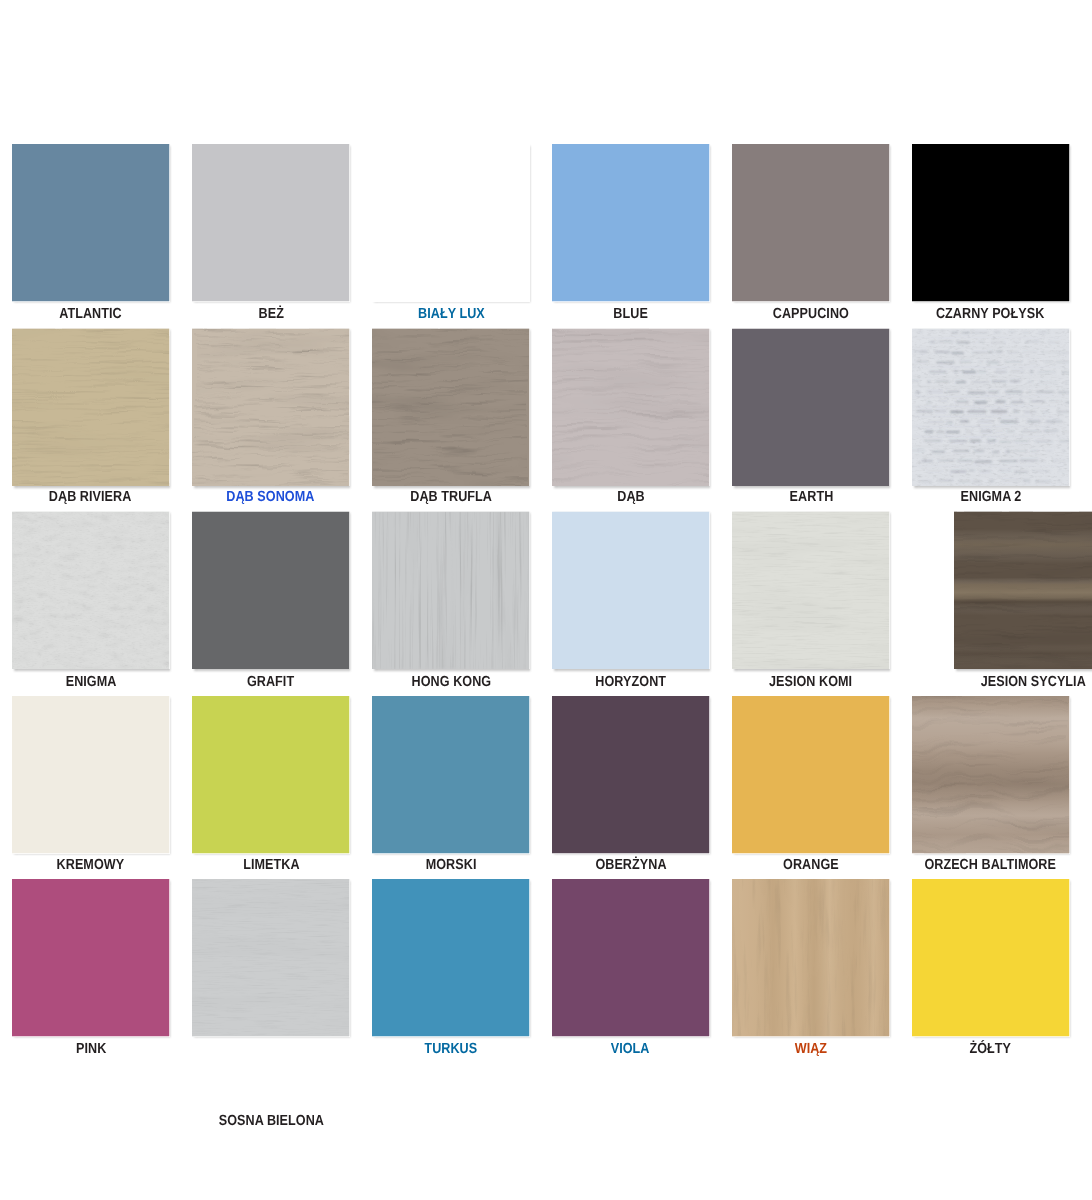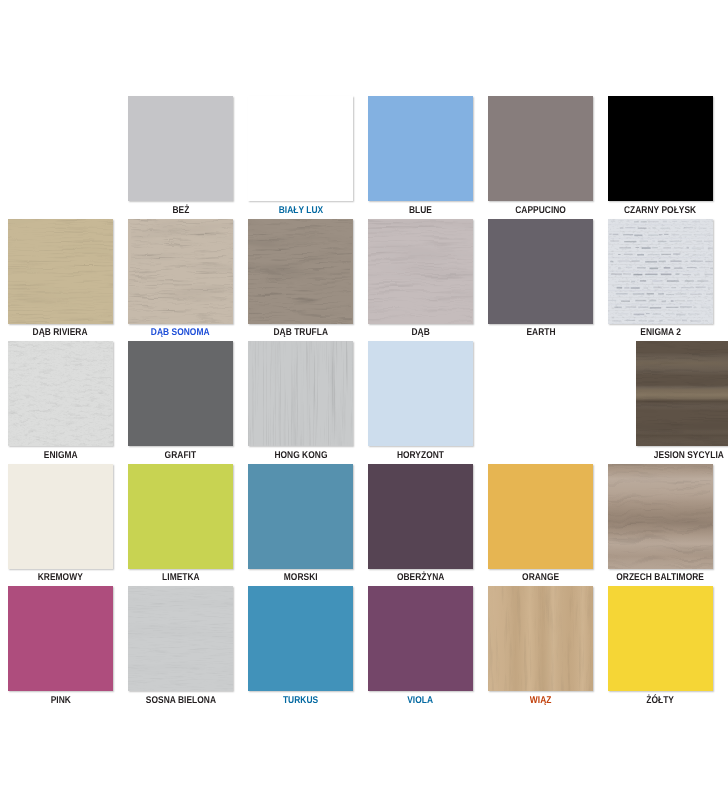--- a/index.html
+++ b/index.html
@@ -315,20 +315,26 @@
         <stop offset="0.52" stop-color="#6b5436" stop-opacity="0.09"></stop>
         <stop offset="0.62" stop-color="#fff3de" stop-opacity="0.12"></stop>
         <stop offset="0.78" stop-color="#6b5436" stop-opacity="0.06"></stop>
         <stop offset="0.9" stop-color="#fff3de" stop-opacity="0.1"></stop>
         <stop offset="1" stop-color="#7a6140" stop-opacity="0.08"></stop>
       </linearGradient>
     </defs>
 </svg>
 
 <div id="grid">
+    <div class="cell" style="left: 8px; top: 96px;">
+      <div class="chip">
+        <div class="chipfill" style="background: rgb(103, 135, 160);"></div>
+      </div>
+      <div class="lbl" style="color: rgb(35, 31, 32);"><span>ATLANTIC</span></div>
+    </div>
     <div class="cell" style="left: 128px; top: 96px;">
       <div class="chip">
         <div class="chipfill" style="background: rgb(197, 197, 200);"></div>
       </div>
       <div class="lbl" style="color: rgb(35, 31, 32);"><span>BEŻ</span></div>
     </div>
     <div class="cell" style="left: 248px; top: 96px;">
       <div class="chip">
         <div class="chipfill" style="background: rgb(255, 255, 255);"></div>
       </div>
@@ -591,20 +597,29 @@
         </svg>
       </div>
       <div class="lbl" style="color: rgb(35, 31, 32);"><span>HONG KONG</span></div>
     </div>
     <div class="cell" style="left: 368px; top: 341px;">
       <div class="chip">
         <div class="chipfill" style="background: rgb(205, 221, 237);"></div>
       </div>
       <div class="lbl" style="color: rgb(35, 31, 32);"><span>HORYZONT</span></div>
     </div>
+    <div class="cell" style="left: 488px; top: 341px;">
+      <div class="chip">
+        <div class="chipfill" style="background: rgb(222, 223, 217);"></div>
+        <svg width="105" height="105">
+          <rect width="105" height="105" fill="#dedfd9" filter="url(#fx-jesion)"></rect>
+        </svg>
+      </div>
+      <div class="lbl" style="color: rgb(35, 31, 32);"><span>JESION KOMI</span></div>
+    </div>
     <div class="cell" style="left: 636px; top: 341px;">
       <div class="chip">
         <div class="chipfill" style="background: rgb(94, 82, 70);"></div>
         <svg width="105" height="105">
           <rect width="105" height="105" fill="#5e5246" filter="url(#fx-sycylia)"></rect>
           <rect width="105" height="105" fill="url(#bg-17)"></rect>
         </svg>
       </div>
       <div class="lbl" style="color: rgb(35, 31, 32);"><span>JESION SYCYLIA</span></div>
     </div>
@@ -654,21 +669,21 @@
       </div>
       <div class="lbl" style="color: rgb(35, 31, 32);"><span>PINK</span></div>
     </div>
     <div class="cell" style="left: 128px; top: 586px;">
       <div class="chip">
         <div class="chipfill" style="background: rgb(203, 205, 206);"></div>
         <svg width="105" height="105">
           <rect width="105" height="105" fill="#cbcdce" filter="url(#fx-sosna)"></rect>
         </svg>
       </div>
-      <div class="lbl" style="color: rgb(35, 31, 32);"><span>SOSNA BIELONA</span></div>
+      <div class="lbl" style="color: rgb(35, 31, 32); margin-top: 48px;"><span>SOSNA BIELONA</span></div>
     </div>
     <div class="cell" style="left: 248px; top: 586px;">
       <div class="chip">
         <div class="chipfill" style="background: rgb(65, 146, 186);"></div>
       </div>
       <div class="lbl" style="color: #0369a1;"><span>TURKUS</span></div>
     </div>
     <div class="cell" style="left: 368px; top: 586px;">
       <div class="chip">
         <div class="chipfill" style="background: rgb(116, 70, 105);"></div>

